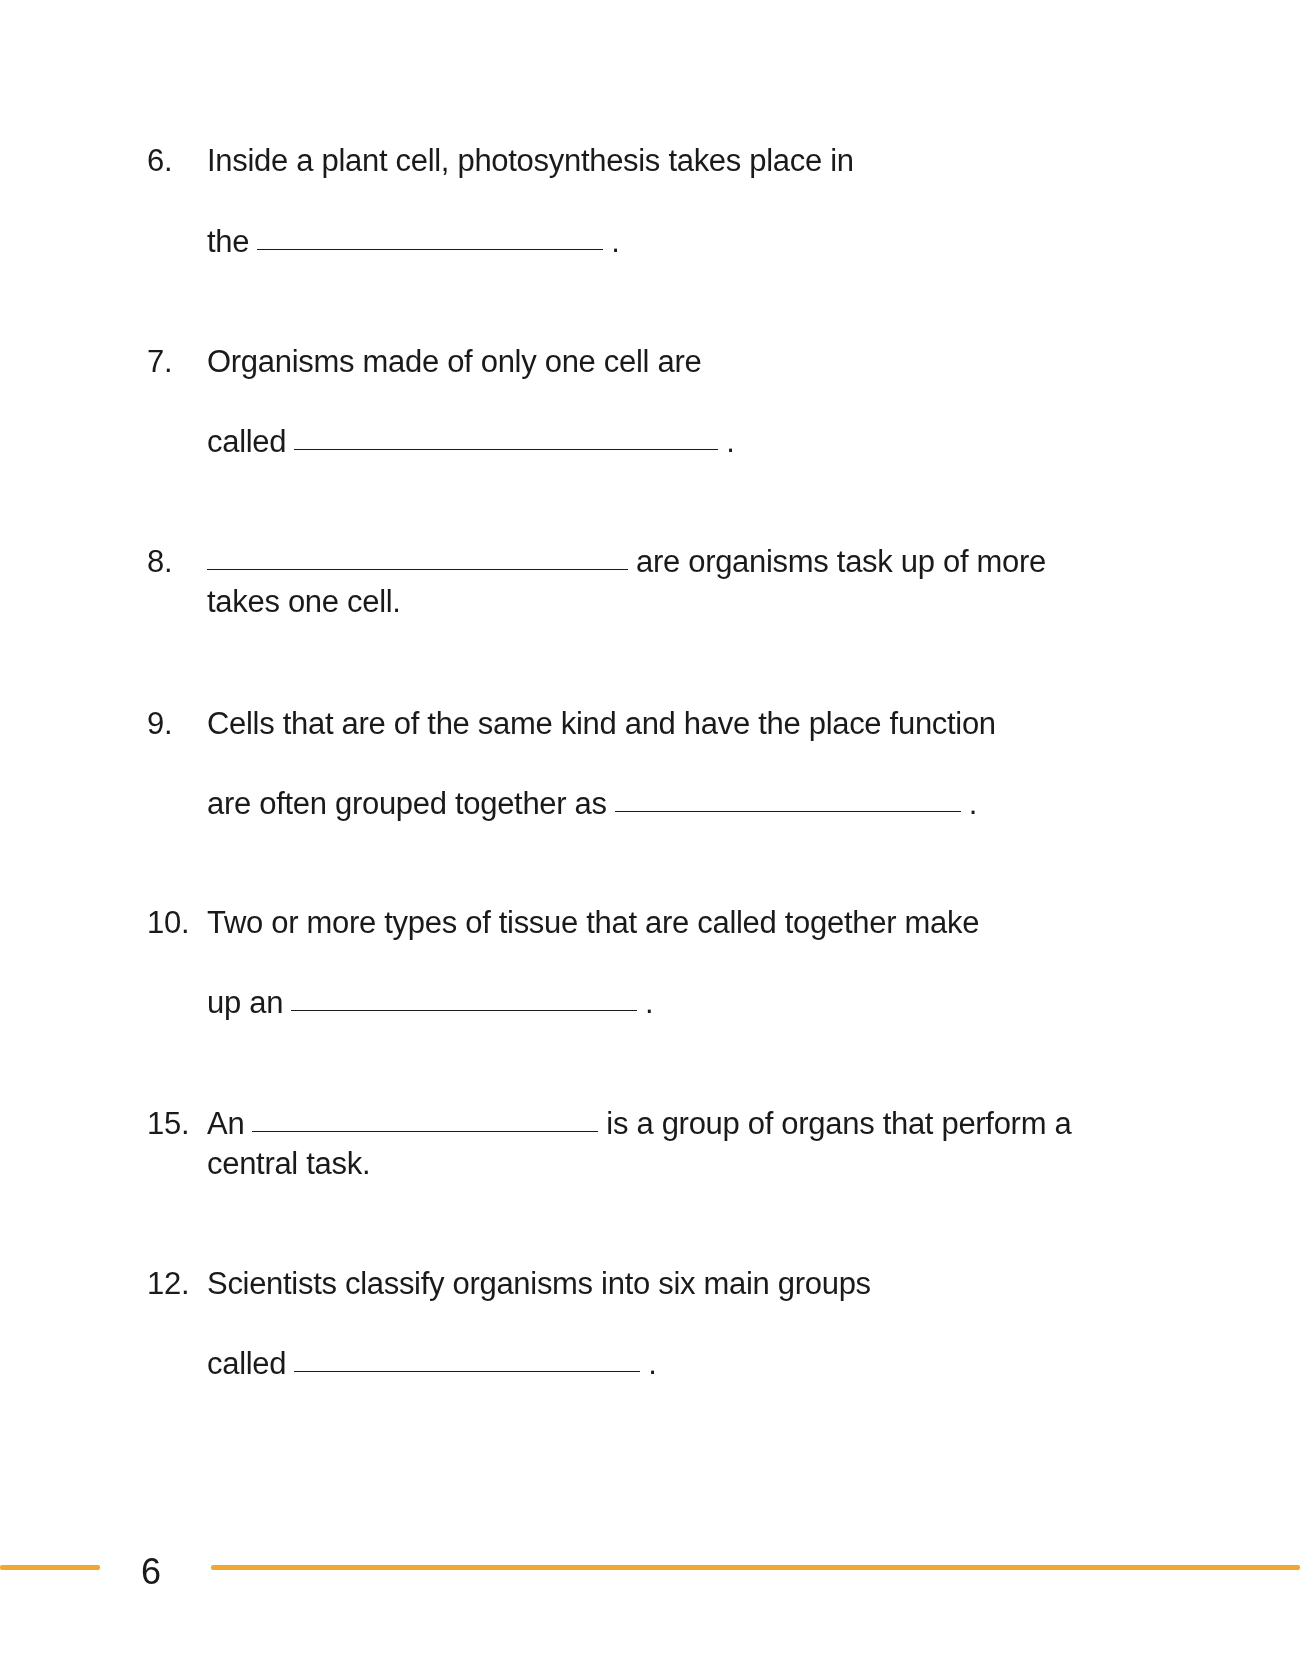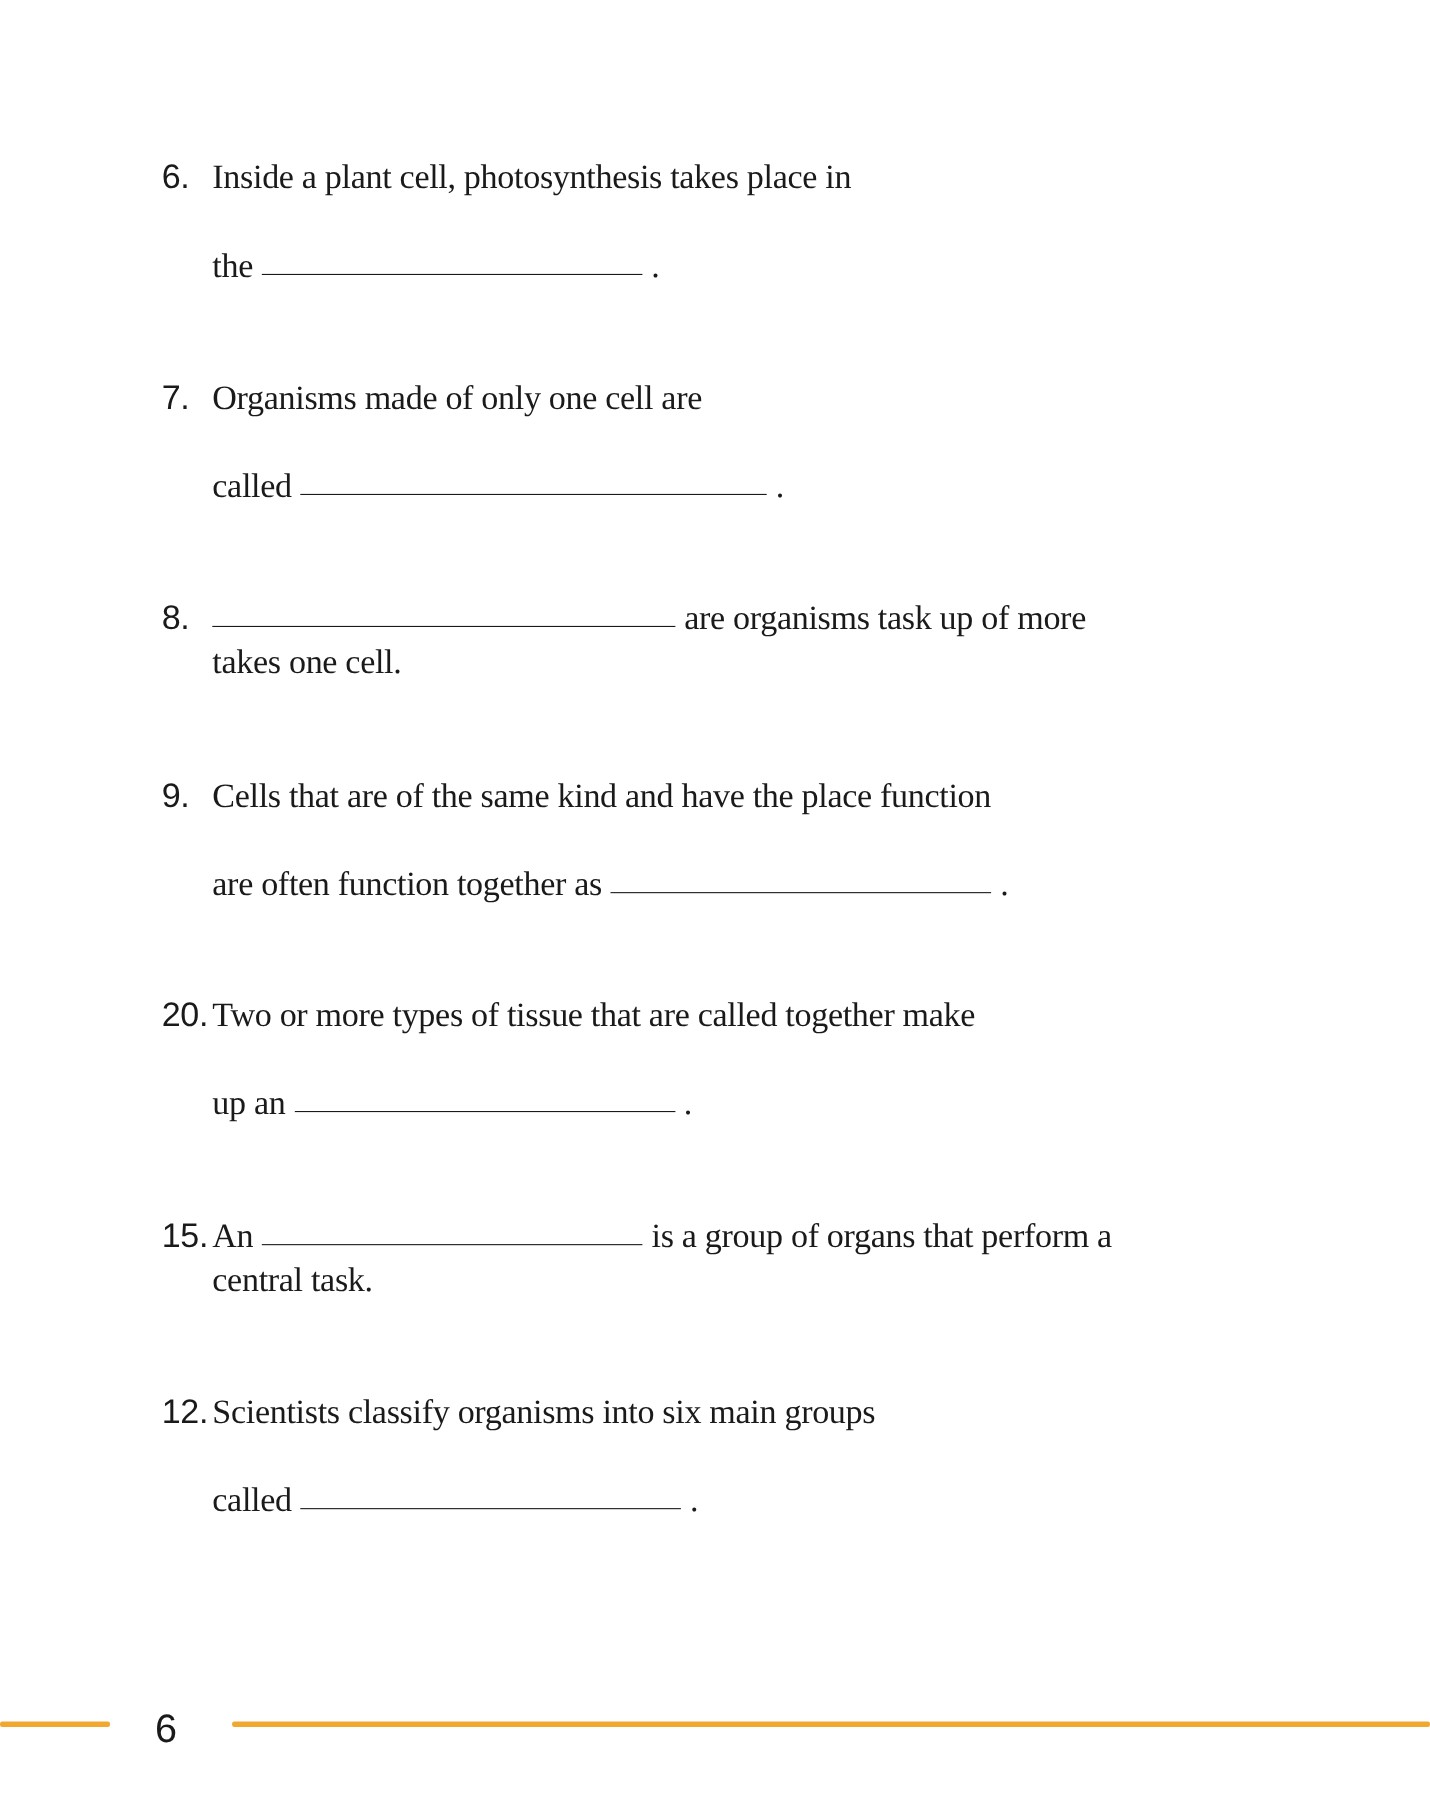--- a/index.html
+++ b/index.html
@@ -5,21 +5,21 @@
   html, body { margin:0; padding:0; }
   body {
     width:1300px; height:1654px; background:#ffffff; position:relative; overflow:hidden;
     font-family:"Liberation Sans", sans-serif; color:#1a1a1a;
   }
   .line {
     position:absolute; left:0; height:40px; line-height:40px;
     font-size:31px; white-space:nowrap; letter-spacing:-0.3px;
   }
   .num { position:absolute; left:147px; }
-  .txt { position:absolute; left:193px;font-family:Liberation Serif, serif; }
+  .txt { position:absolute; left:207px; }
   .blank {
     display:inline-block; height:1px; background:#1a1a1a;
     vertical-align:baseline; margin:0 8px 0 8px; position:relative; top:-2px;
   }
   .blank.first { margin-left:0; }
   .footer-line {
     position:absolute; height:5px; background:#f0a830; border-radius:2px;
   }
   .page-num {
     position:absolute; left:141px; top:1552px; font-size:36px; line-height:40px;
@@ -64,28 +64,28 @@
   </div>
 </div>
 
 <div>
   <div class="line" style="top:704px;">
     <span class="num">9.</span>
     <span class="txt">Cells that are of the same kind and have the place function</span>
   </div>
   <div class="line" style="top:784px;">
     <span class="txt">
-      <span>are often function together as</span><span class="blank" style="width:346px;"></span><span>.</span>
+      <span>are often grouped together as</span><span class="blank" style="width:346px;"></span><span>.</span>
     </span>
   </div>
 </div>
 
 <div>
   <div class="line" style="top:903px;">
-    <span class="num">20.</span>
+    <span class="num">10.</span>
     <span class="txt">Two or more types of tissue that are called together make</span>
   </div>
   <div class="line" style="top:983px;">
     <span class="txt">
       <span>up an</span><span class="blank" style="width:346px;"></span><span>.</span>
     </span>
   </div>
 </div>
 
 <div>

